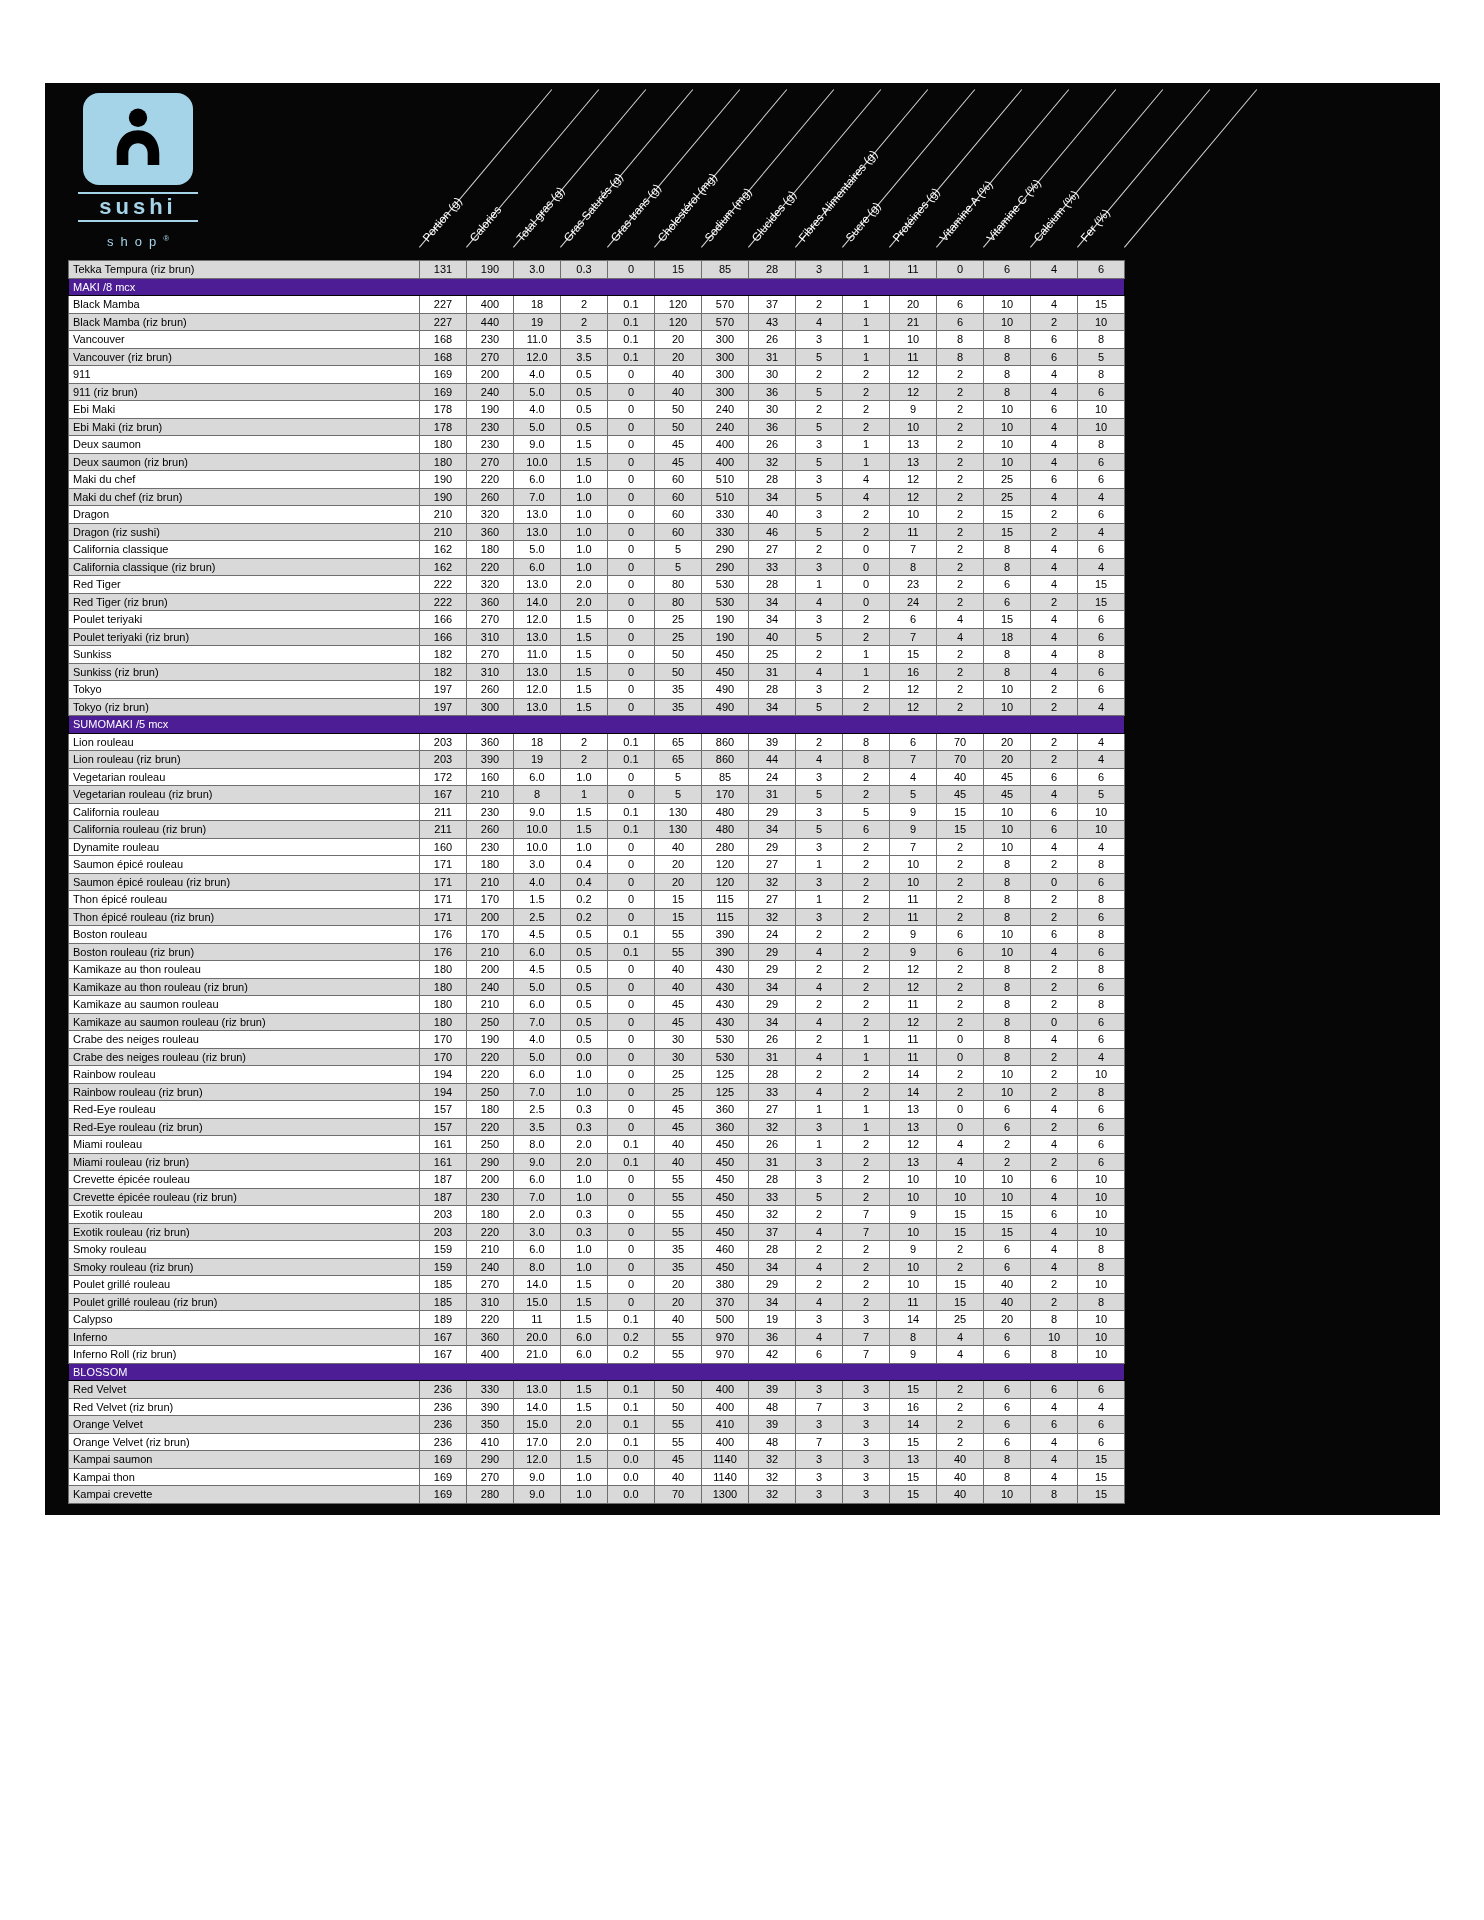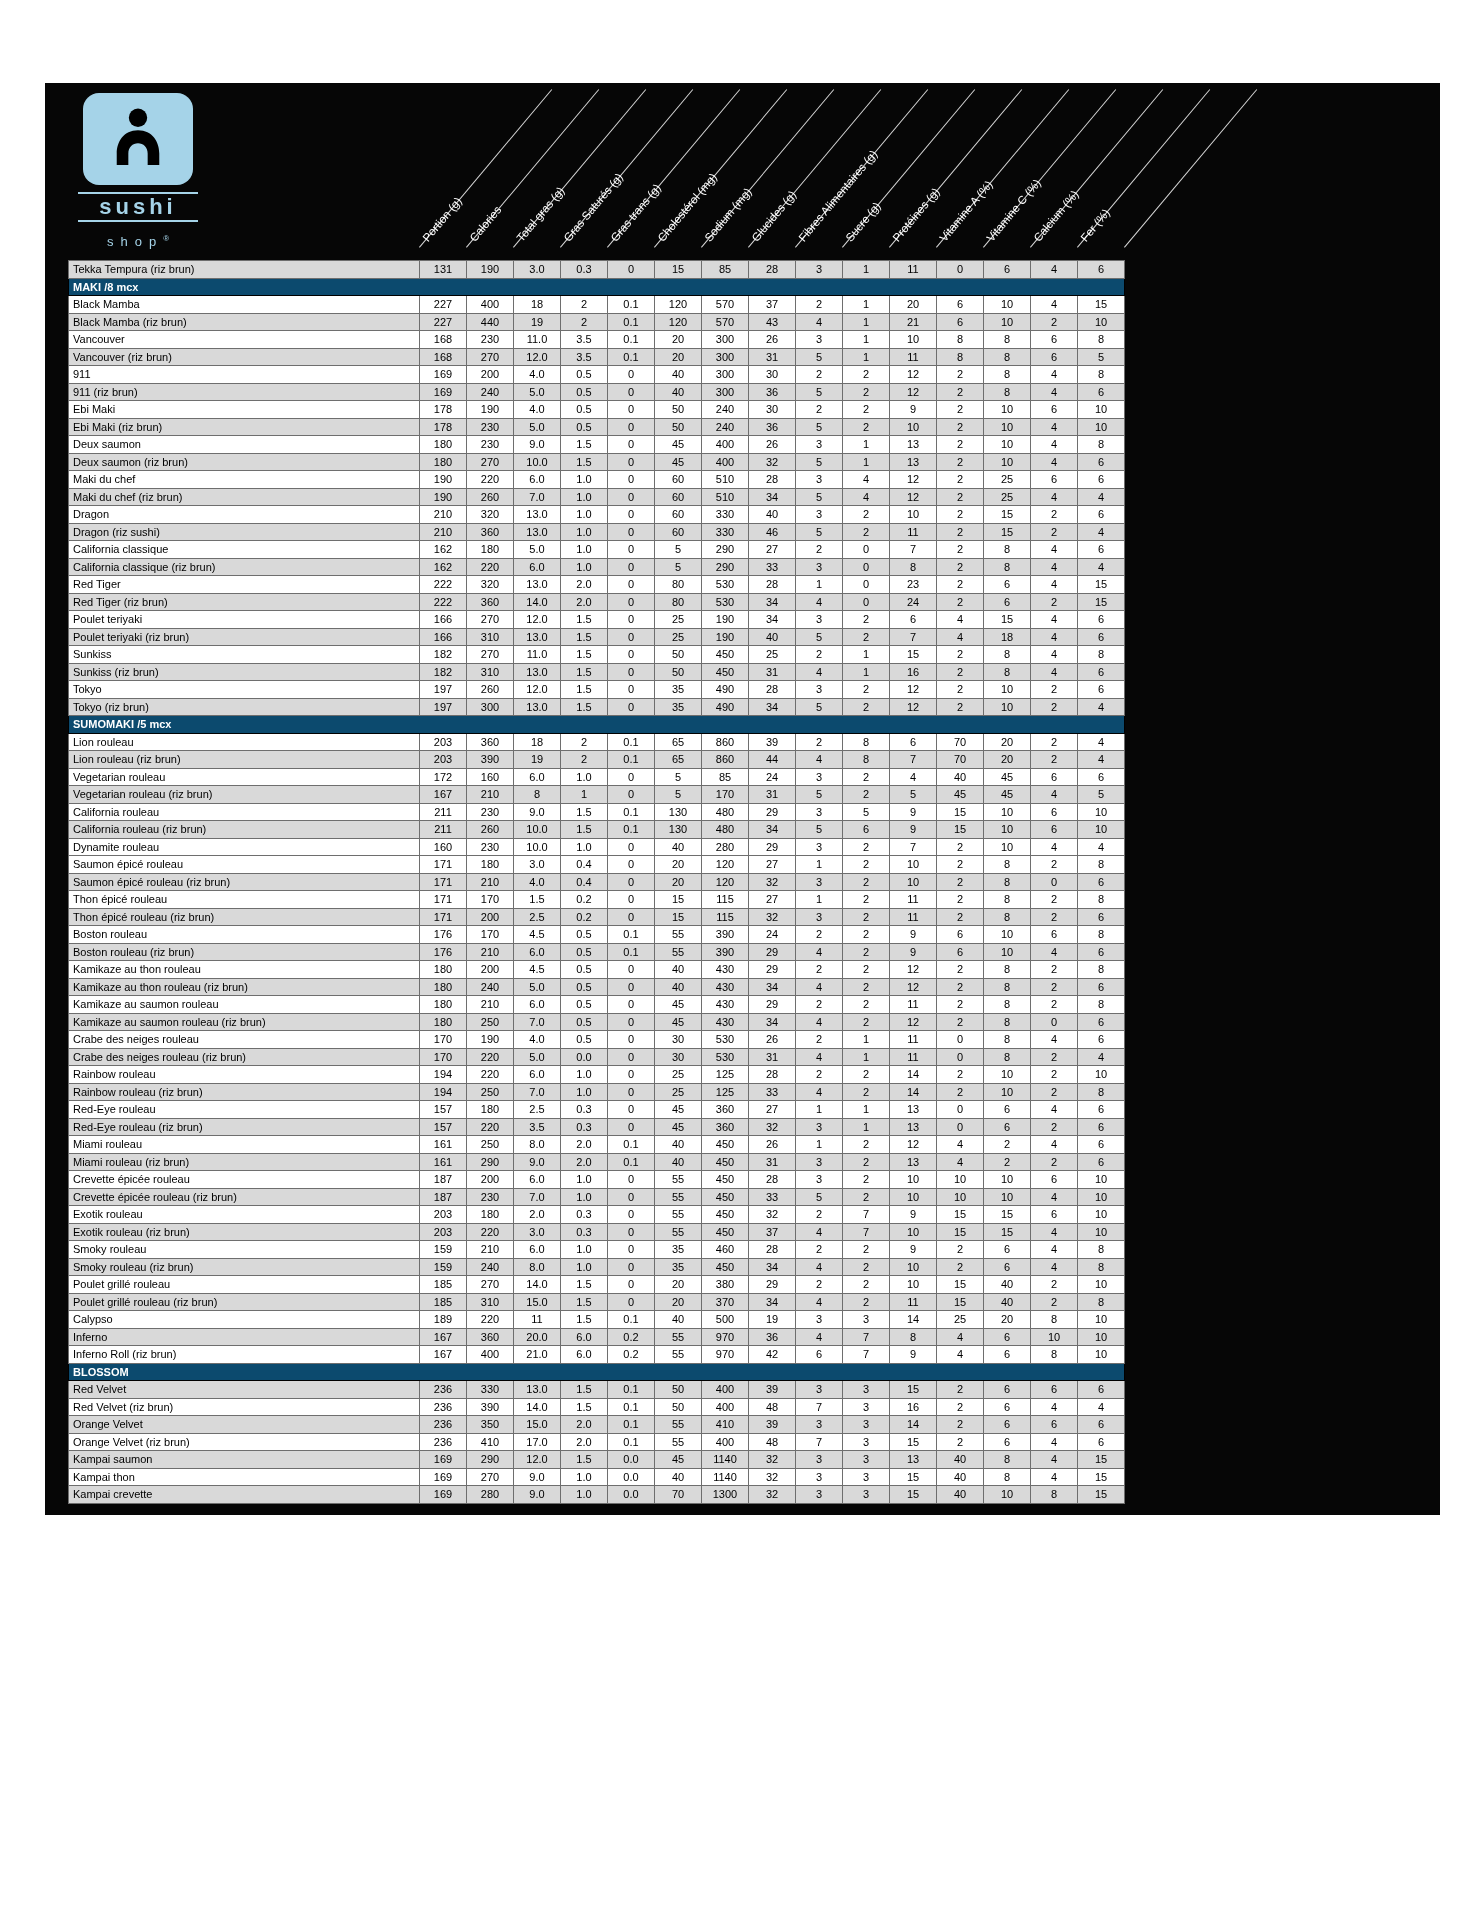--- a/index.html
+++ b/index.html
@@ -59,21 +59,21 @@
   .nutrition td {
     border: 1px solid #6e6e6e;
     font-size: 11px; height: 17.5px;
     padding: 0; color: #000;
     text-align: center; overflow: hidden; white-space: nowrap;
   }
   .nutrition td.name-cell { text-align: left; padding-left: 4px; }
   tr.shaded td { background: var(--row_shade, #d9d9d9); }
   tr.plain  td { background: #ffffff; }
   tr.section-row td {
-    background: #0c4a6e; color: #fff; font-weight: bold;
+    background: #4c1d95; color: #fff; font-weight: normal;
     text-align: left; padding-left: 4px;
     border: 1px solid #000;
   }
 </style>
 </head>
 <body>
 
 <div class="page">
   <div class="sheet">
 

